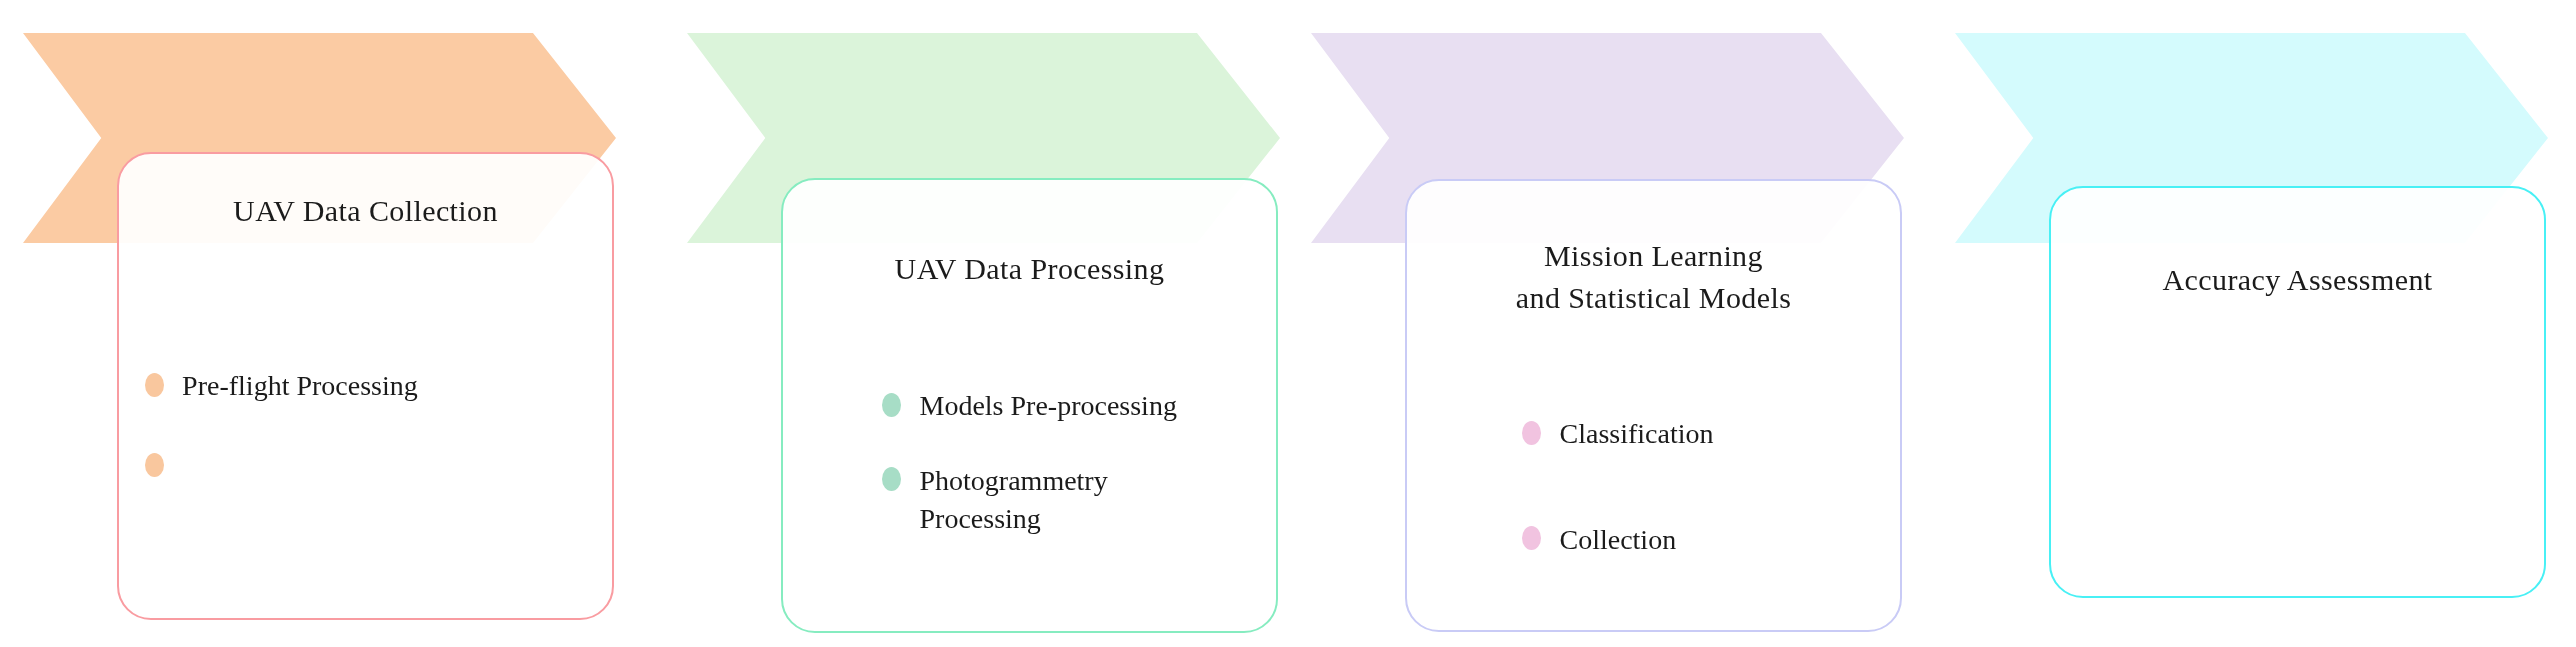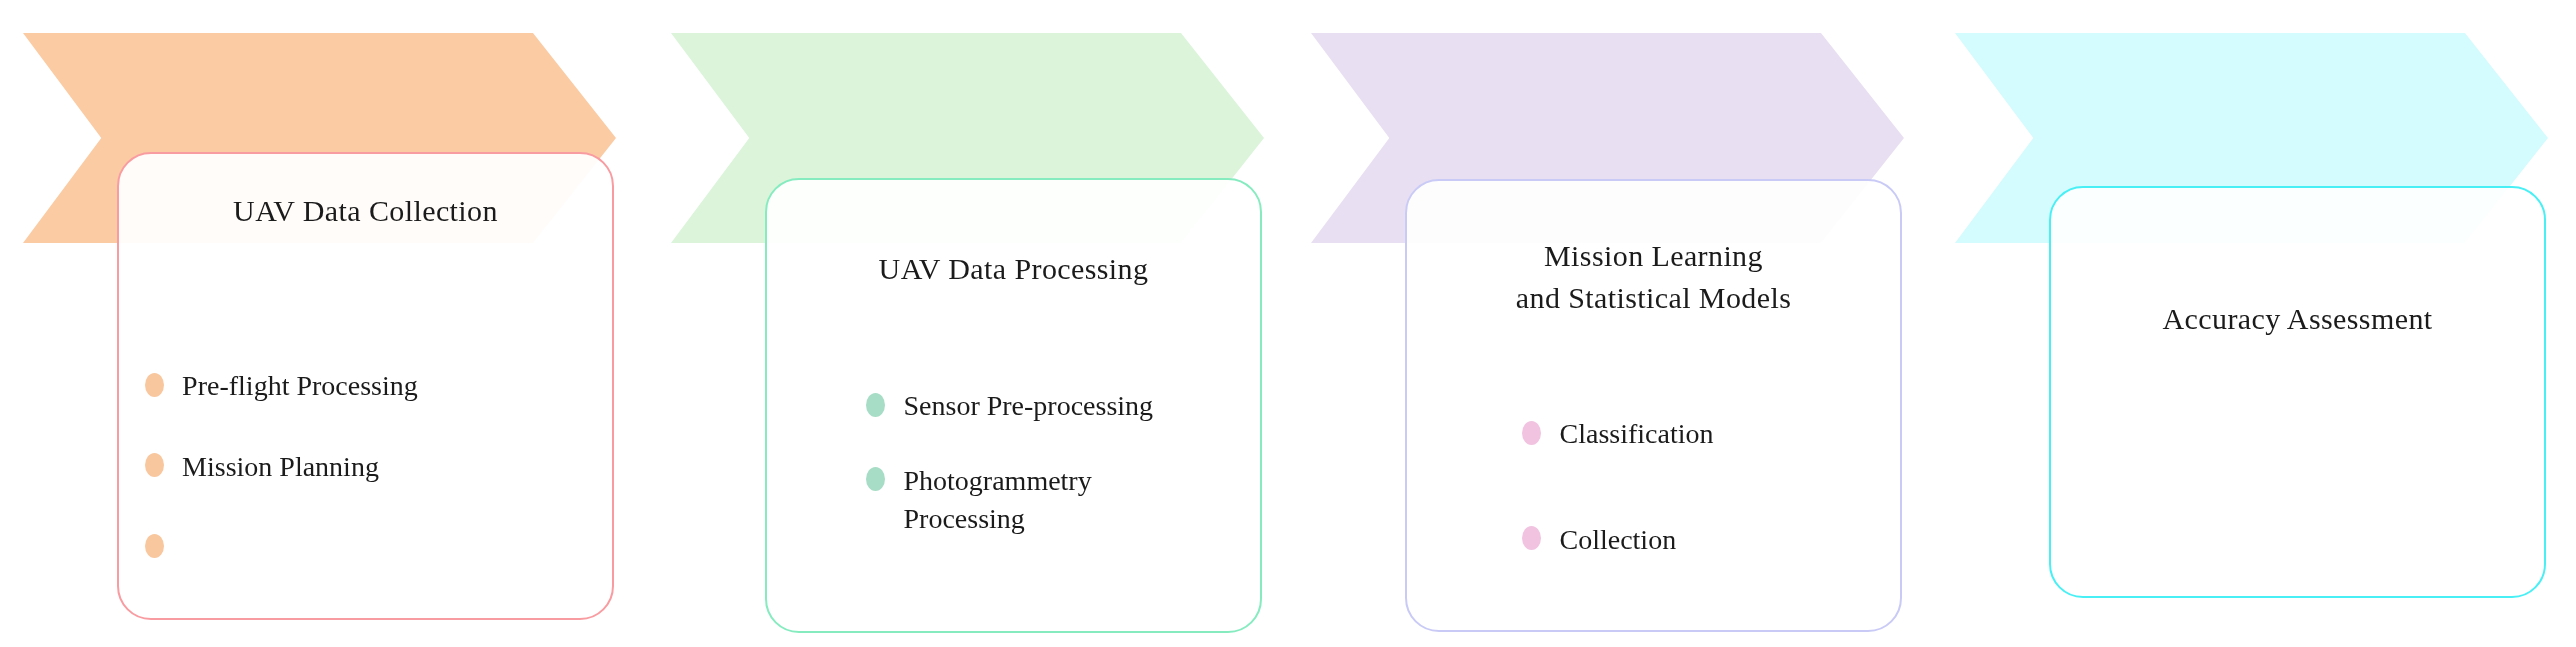--- a/index.html
+++ b/index.html
@@ -76,39 +76,35 @@
 
   <div class="stage" style="left: 0px; --arrow: #FBCBA3; --border: #F99CA1; --dot: #F9C79E;">
     <div class="chevron"></div>
     <div class="card" style="top:152px;height:468px">
       <h2 class="title" style="padding-top:36px">UAV Data Collection</h2>
       <ul class="bullets" style="top:213px;left:25.6px">
         <li style="margin-bottom:43px">
           <span class="dot"></span>
           <span class="blabel">Pre-flight Processing</span>
         </li>
-        <li style="margin-bottom:43px">
-          <span class="dot"></span>
-          <span class="blabel">Mission Planning</span>
-        </li>
         <li>
           <span class="dot"></span>
         </li>
       </ul>
     </div>
   </div>
 
-  <div class="stage" style="left: 648px; --arrow: #DBF4DA; --border: #86ECC0; --dot: #A7DDC6;">
+  <div class="stage" style="left: 664px; --arrow: #DBF4DA; --border: #86ECC0; --dot: #A7DDC6;">
     <div class="chevron"></div>
     <div class="card" style="top:178px;height:455px">
       <h2 class="title" style="padding-top:68px">UAV Data Processing</h2>
       <ul class="bullets" style="top:207px;left:99px">
         <li style="margin-bottom:37px">
           <span class="dot"></span>
-          <span class="blabel">Sensor Pre-processing</span>
+          <span class="blabel">Models Pre-processing</span>
         </li>
         <li>
           <span class="dot"></span>
           <span class="blabel">Photogrammetry
 Processing</span>
         </li>
       </ul>
     </div>
   </div>
 
@@ -126,18 +122,18 @@
           <span class="dot"></span>
           <span class="blabel">Collection</span>
         </li>
       </ul>
     </div>
   </div>
 
   <div class="stage" style="left: 1932px; --arrow: #D4FBFD; --border: #48F0F5;">
     <div class="chevron"></div>
     <div class="card" style="top:186px;height:412px">
-      <h2 class="title" style="padding-top:110px">Accuracy Assessment</h2>
+      <h2 class="title" style="padding-top:71px">Accuracy Assessment</h2>
     </div>
   </div>
 
 </div>
 
 
 </body></html>

